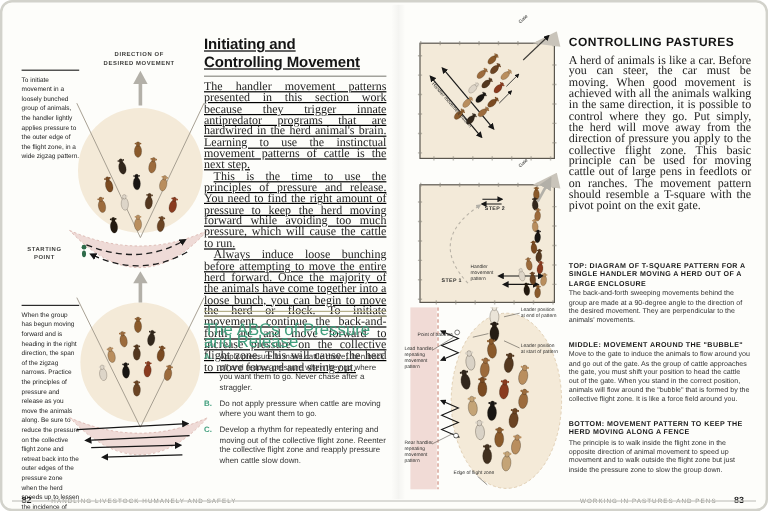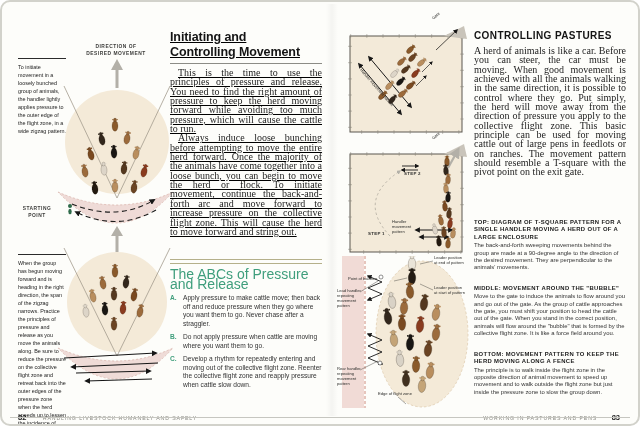--- a/index.html
+++ b/index.html
@@ -235,20 +235,21 @@
           <circle cx="-2.1" cy="-6.4" r="0.7" fill="#6b4423"></circle>
           <circle cx="2.1" cy="-6.4" r="0.7" fill="#6b4423"></circle>
         </g>
       </svg>
 
     <div class="abs main-col" style="top:28px;text-decoration:underline;">
       <h1 class="head">Initiating and
 Controlling Movement</h1>
       <div class="head-rule" style="margin-top:4px;"></div>
       <div class="body-serif" style="margin-top:4px;width:152px;">
+        <p>The handler movement patterns presented in this section work because they trigger innate antipredator programs that are hardwired in the herd animal's brain. Learning to use the instinctual movement patterns of cattle is the next step.</p>
         <p class="ind">This is the time to use the principles of pressure and release. You need to find the right amount of pressure to keep the herd moving forward while avoiding too much pressure, which will cause the cattle to run.</p>
         <p class="ind">Always induce loose bunching before attempting to move the entire herd forward. Once the majority of the animals have come together into a loose bunch, you can begin to move the herd or flock. To initiate movement, continue the back-and-forth arc and move forward to increase pressure on the collective flight zone. This will cause the herd to move forward and string out.</p>
       </div>
     </div>
 
     <div class="abs" style="left:168px;top:257px;width:152px;">
       <div class="dbl-rule"></div>
       <div class="abc-head">The ABCs of Pressure
 and Release</div>
       <div class="abc-item">

